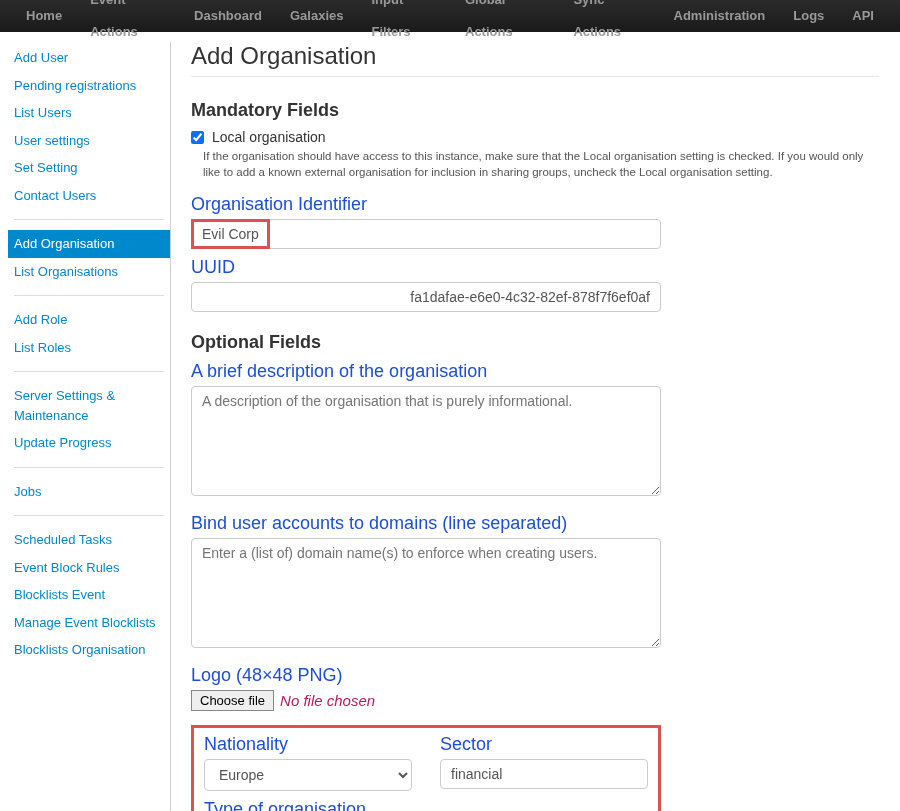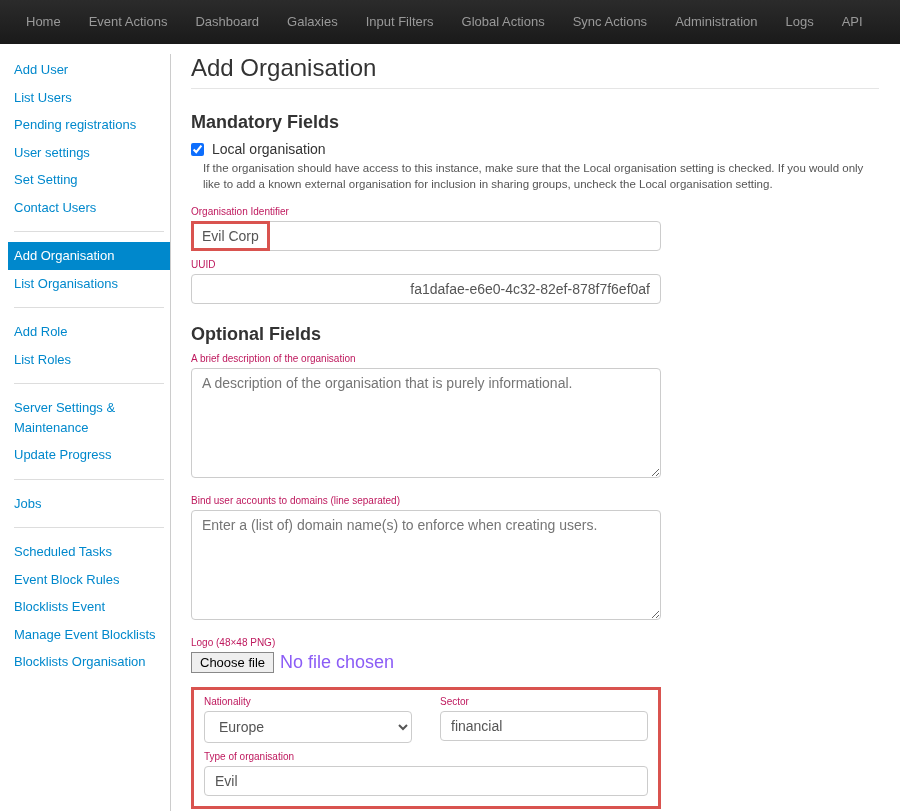--- a/index.html
+++ b/index.html
@@ -1,51 +1,51 @@
 <!DOCTYPE html>
 <html><head>
   <meta charset="utf-8">
   <style>
     * { box-sizing: border-box; margin: 0; padding: 0; }
     body { font-family: "Helvetica Neue", Helvetica, Arial, sans-serif; font-size: 14px; color: #333; background: #fff; }
     
-    .top-nav { background: #1b1b1b; background: linear-gradient(#2b2b2b, #1a1a1a); height: 44px; display: flex; align-items: center; padding: 0 12px; }
+    .top-nav { background: #1b1b1b; background: linear-gradient(#2b2b2b, #1a1a1a); height: 32px; display: flex; align-items: center; padding: 0 12px; font-weight: bold; }
     .top-nav a { color: #999; text-decoration: none; padding: 0 14px; font-size: 13px; line-height: 32px; }
     
     .layout { display: flex; }
     .sidebar { width: 170px; padding: 12px 0 12px 8px; }
     .sidebar a { display: block; color: #0088cc; text-decoration: none; font-size: 13px; padding: 4px 6px; line-height: 1.5; }
     .sidebar a.active { background: #0088cc; color: #fff; }
     .sidebar hr { border: none; border-top: 1px solid #ddd; margin: 10px 6px; }
     
     .divider-v { border-left: 1px solid #ccc; margin: 10px 8px 10px 0; }
     
     .main { flex: 1; padding: 10px 20px 20px 12px; max-width: 720px; }
     .page-title { font-size: 24px; font-weight: normal; margin-bottom: 6px; }
     .title-rule { border: none; border-top: 1px solid #e5e5e5; margin-bottom: 18px; }
     
     .section-head { font-size: 18px; font-weight: bold; margin-bottom: 8px; margin-top: 23px; }
     .checkbox-row { display: flex; align-items: center; gap: 8px; margin-bottom: 4px; }
     .checkbox-row input { accent-color: #0d6efd; }
     .help-text { font-size: 11.5px; color: #555; margin: 2px 0 14px 12px; line-height: 1.35; }
     
-    .field-label { font-size: 10px; color: #be185d; margin: 8px 0 4px; display: block; }
+    .field-label { font-size: 18px; color: #1d4ed8; margin: 8px 0 4px; display: block; }
     .text-input, .select-input, textarea { width: 100%; border: 1px solid #ccc; border-radius: 4px; padding: 6px 10px; font-size: 14px; font-family: inherit; color: #555; background: #fff; }
     textarea { resize: both; }
     
     .uuid-row { display: flex; gap: 10px; align-items: stretch; }
     .uuid-row .text-input { flex: 1; text-align: right; }
     .btn-dark { background: #333; color: #fff; border: 1px solid #222; padding: 6px 14px; border-radius: 4px; font-size: 14px; cursor: pointer; white-space: nowrap; }
     
     .highlight-red { outline: 3px solid #d9534f; outline-offset: -1px; }
     .highlight-red-box { border: 3px solid #d9534f; padding: 6px 10px 10px; margin-top: 14px; }
     
     .file-row { display: flex; align-items: center; gap: 6px; margin-top: 4px; }
     .file-btn { border: 1px solid #888; background: #efefef; padding: 2px 8px; font-size: 13px; cursor: pointer; }
-    .file-status { font-size: 18px; color: #8b5cf6; }
+    .file-status { font-size: 15px; color: #be185d; font-style: italic; }
     
     .two-col { display: flex; gap: 28px; }
     .two-col > div { flex: 1; }
     
     .input-narrow { max-width: 470px; }
   </style>
 </head>
 <body>
 
 <nav class="top-nav" id="topnav">
@@ -57,22 +57,22 @@
     <a href="#">Global Actions</a>
     <a href="#">Sync Actions</a>
     <a href="#">Administration</a>
     <a href="#">Logs</a>
     <a href="#">API</a>
   </nav>
 
 <div class="layout">
   <aside class="sidebar" id="sidebar">
       <a href="#">Add User</a>
+      <a href="#">Pending registrations</a>
       <a href="#">List Users</a>
-      <a href="#">Pending registrations</a>
       <a href="#">User settings</a>
       <a href="#">Set Setting</a>
       <a href="#">Contact Users</a>
       <hr>
       <a href="#" class="active">Add Organisation</a>
       <a href="#">List Organisations</a>
       <hr>
       <a href="#">Add Role</a>
       <a href="#">List Roles</a>
       <hr>

